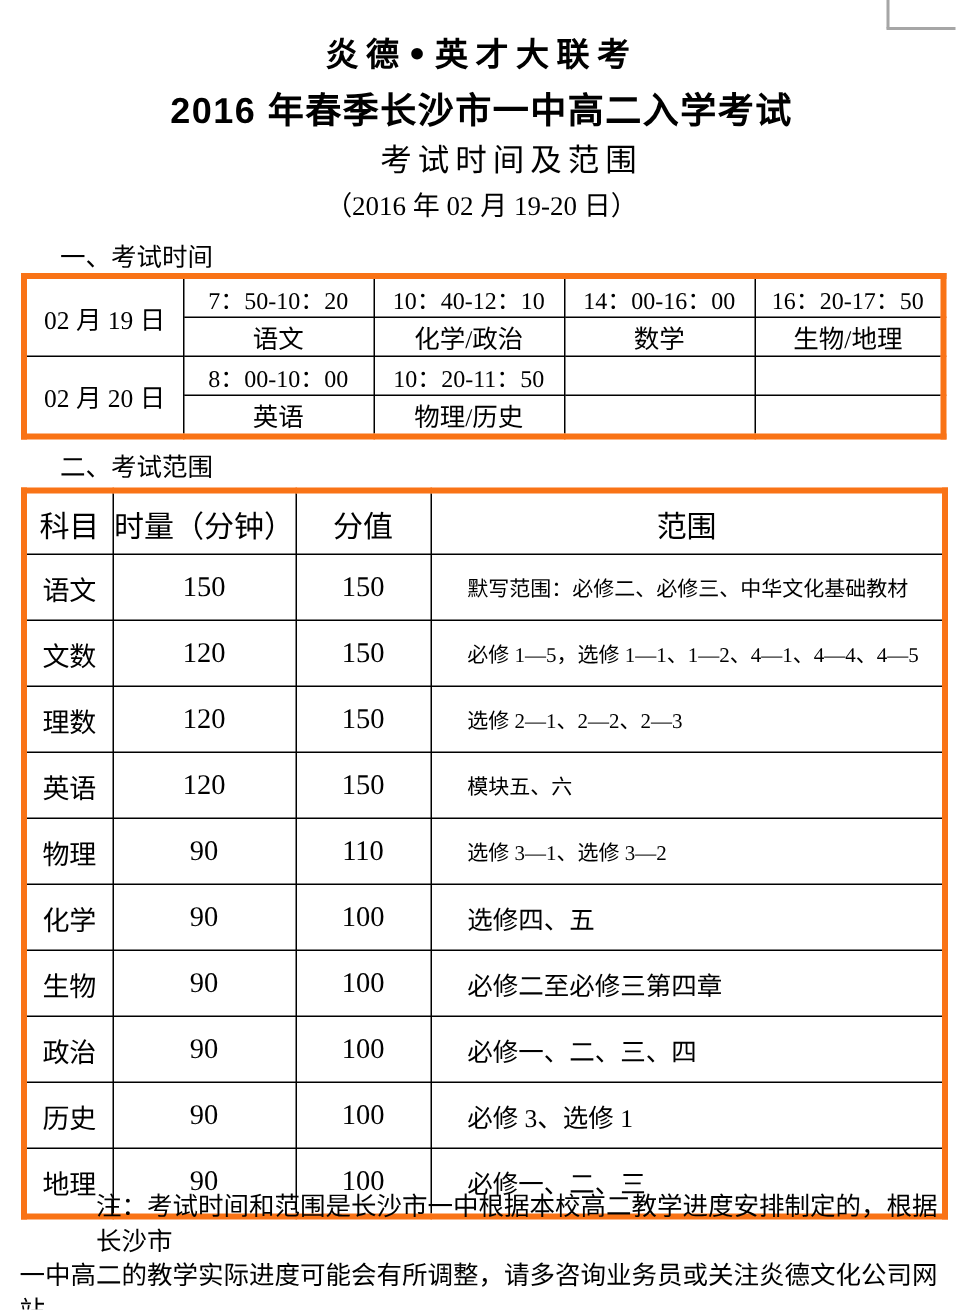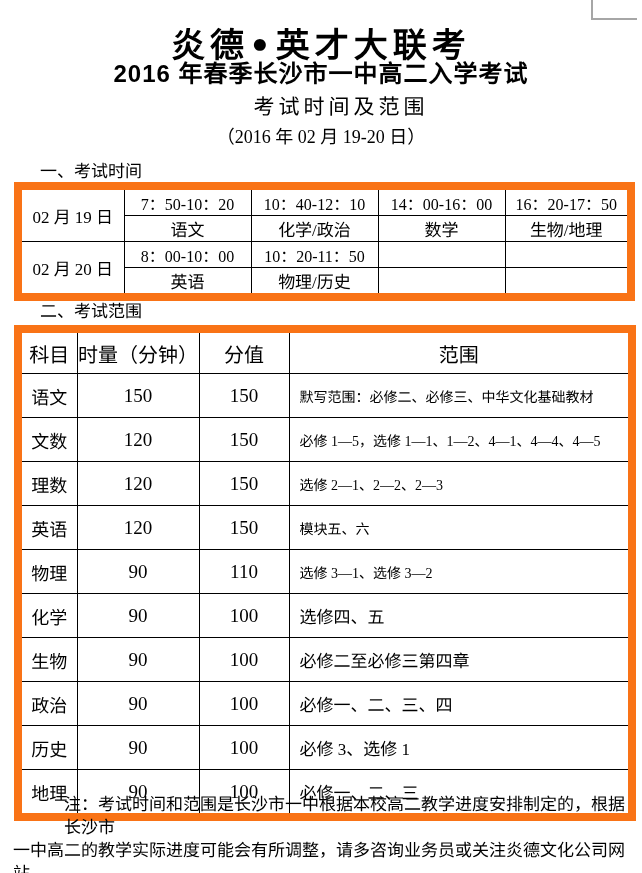--- a/index.html
+++ b/index.html
@@ -8,52 +8,52 @@
     background:#ffffff;
     position:relative;
     font-family:"Liberation Serif","DejaVu Serif",serif;
     color:#000;
     overflow:hidden;
   }
   .abs{position:absolute;}
   .centered{left:0;width:642px;text-align:center;}
 
   
-  #title1{top:18px;font-size:34px;font-weight:bold;letter-spacing:5px;
+  #title1{top:18px;font-size:22px;font-weight:bold;letter-spacing:5px;
           font-family:"DejaVu Serif","Liberation Serif",serif;}
   #title2{top:54px;font-size:24px;font-weight:bold;letter-spacing:1px;
           font-family:"Liberation Sans","DejaVu Sans",sans-serif;}
   #title3{top:90px;font-size:21px;letter-spacing:4px;margin-left:20px;}
   #title4{top:122px;font-size:18px;}
 
   .section-heading{left:40px;font-size:17px;}
   #heading1{top:157px;text-align:right;}
   #heading2{top:297px;}
 
   
   .corner-v{top:0;left:591px;width:2px;height:19px;background:#a6a6a6;}
   .corner-h{top:18px;left:591px;width:46px;height:2px;background:#a6a6a6;}
 
   
   table{border-collapse:collapse;table-layout:fixed;}
   td,th{border:1px solid #000;padding:0;overflow:hidden;white-space:nowrap;}
-  #table1,#table2{border:8px solid #f97316;}
+  #table1,#table2{border:4px solid #f97316;}
 
   #table1{top:182px;left:14px;width:613px;}
   #table1 td{text-align:center;vertical-align:middle;height:25px;font-size:17px;}
   #table1 td.t1-date{font-size:17px;}
   #table1 td.t1-time{font-size:16px;}
   #table1 td.t1-subject{font-size:17px;}
 
   #table2{top:325px;left:14px;width:614px;}
   #table2 th{height:40px;font-size:20px;font-weight:normal;text-align:center;vertical-align:middle;}
   #table2 td{height:43px;vertical-align:middle;}
   #table2 td.subject{text-align:center;font-size:18px;}
   #table2 td.num{text-align:center;font-size:19px;}
-  #table2 td.range{text-align:left;padding-left:10px;}
+  #table2 td.range{text-align:left;padding-left:24px;}
   #table2 td.range[data-size="small"]{font-size:14px;}
   #table2 td.range[data-size="large"]{font-size:17px;}
 
   
   #footer{top:793px;left:13px;width:616px;font-size:17px;line-height:23px;}
   #footer .line1{padding-left:51px;}
 </style>
 </head>
 <body>
 

